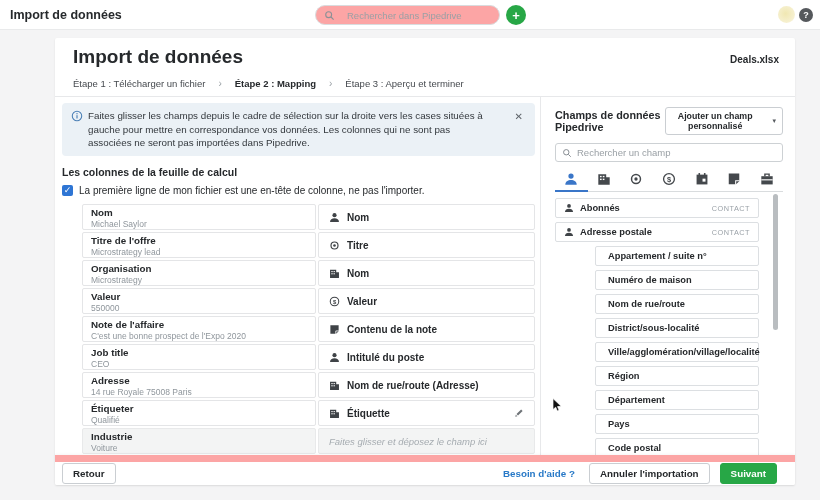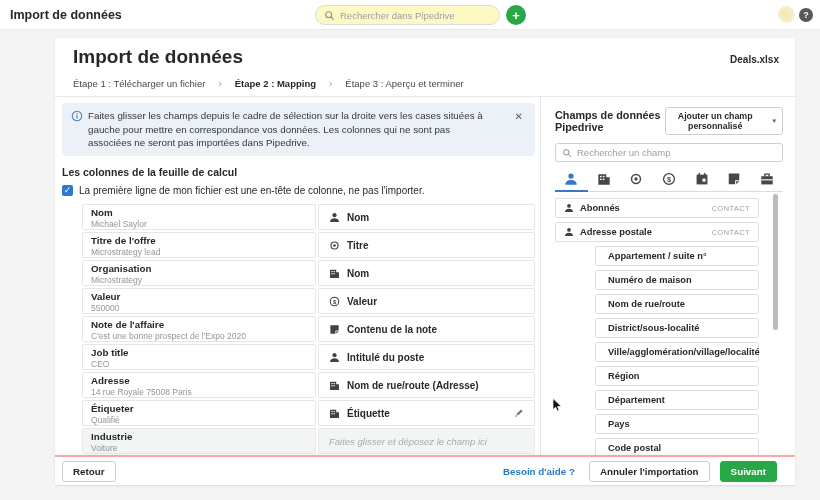--- a/index.html
+++ b/index.html
@@ -4,21 +4,21 @@
 <style>
   * { box-sizing: border-box; margin: 0; padding: 0; }
   html,body { width: 820px; height: 500px; }
   body {
     font-family: "Liberation Sans", "DejaVu Sans", sans-serif;
     background: #f4f4f5; overflow: hidden; position: relative; color: #26292c;
   }
   
   .topbar { position:absolute; top:0; left:0; right:0; height:30px; background:#fff; border-bottom:1px solid #e9eaeb; z-index:2; }
   .topbar-title { position:absolute; left:10px; top:8px; font-size:12.5px; font-weight:bold; }
-  .search-pill { position:absolute; left:315px; width:185px; height:20px; top:5px; border:1px solid #d9dcde; border-radius:10px; display:flex; align-items:center; padding:0 8px; gap:5px; color:#8b9196; background:#fef9c3; }
+  .search-pill { position:absolute; left:315px; width:185px; height:20px; top:5px; border:1px solid #d9dcde; border-radius:10px; display:flex; align-items:center; padding:0 8px; gap:12px; color:#8b9196; background:#fca5a5; }
   .search-pill input { border:none; outline:none; flex:1; font-size:9.5px; font-family:inherit; color:#26292c; background:transparent; min-width:0; }
   .search-pill input::placeholder { color:#9aa0a5; }
   .plus-btn { position:absolute; left:506px; top:5px; width:20px; height:20px; border-radius:50%; background:#27a746; color:#fff; border:none; font-size:13px; font-weight:bold; display:flex; align-items:center; justify-content:center; cursor:pointer; }
   .avatar { position:absolute; right:25px; top:6px; width:17px; height:17px; border-radius:50%; background:radial-gradient(circle at 45% 45%, #f0e7b2, #f6f0cf 65%, #fbf7e8); }
   .help-btn { position:absolute; right:7px; top:8px; width:14px; height:14px; border-radius:50%; background:#55585c; color:#fff; font-size:9px; font-weight:bold; display:flex; align-items:center; justify-content:center; cursor:pointer; }
   
   .card { position:absolute; left:55px; top:38px; width:740px; height:447px; background:#fff; border-radius:2px; box-shadow:0 1px 2px rgba(0,0,0,.10); }
   .card-header { position:absolute; top:0; left:0; right:0; height:59px; border-bottom:1px solid #e7e8ea; }
   .page-title { position:absolute; left:18px; top:8px; font-size:19px; font-weight:bold; }
   .file-name { position:absolute; right:16px; top:16px; font-size:10px; font-weight:bold; }
@@ -57,21 +57,21 @@
   .tabs { margin-top:5px; display:flex; border-bottom:1px solid #d9dcde; }
   .tab { flex:1; height:25px; display:flex; align-items:center; justify-content:center; color:#44484c; border-bottom:2px solid transparent; margin-bottom:-1px; cursor:pointer; }
   .tab.active { color:#3a76c8; border-bottom-color:#3a76c8; }
   .field-list { margin-top:6px; margin-right:24px; display:flex; flex-direction:column; gap:4px; }
   .field-item { height:20px; border:1px solid #dcdfe2; border-radius:2px; background:#fff; display:flex; align-items:center; gap:6px; padding:0 8px; flex:none; cursor:grab; }
   .flabel { font-size:9.3px; font-weight:bold; white-space:nowrap; }
   .ftag { margin-left:auto; font-size:7.3px; color:#9aa1a7; letter-spacing:.5px; }
   .field-item.indent { margin-left:40px; padding-left:12px; }
   .panel-scrollbar { position:absolute; right:17px; top:97px; width:5px; height:136px; border-radius:3px; background:#b9bdc0; cursor:pointer; }
   
-  .card-footer { position:absolute; left:0; right:0; bottom:0; height:30px; border-top:2px solid #fca5a5; display:flex; align-items:center; padding:0 18px 0 7px; background:#fff; box-shadow:0 -1px 3px rgba(0,0,0,.04); border-radius:0 0 2px 2px; z-index:3; }
+  .card-footer { position:absolute; left:0; right:0; bottom:0; height:30px; border-top:7px solid #fca5a5; display:flex; align-items:center; padding:0 18px 0 7px; background:#fff; box-shadow:0 -1px 3px rgba(0,0,0,.04); border-radius:0 0 2px 2px; z-index:3; }
   .btn { border:1px solid #caced2; background:#fff; border-radius:3px; font-size:9.8px; font-weight:bold; padding:4px 10px; font-family:inherit; color:#26292c; cursor:pointer; }
   .btn.green { background:#27a746; border-color:#27a746; color:#fff; margin-left:10px; }
   .help-link { margin-left:auto; color:#2879c7; font-size:9.8px; font-weight:bold; margin-right:14px; cursor:pointer; }
   .cursor { position:absolute; left:552px; top:398px; z-index:10; pointer-events:none; }
 </style>
 </head>
 <body>
 
 <svg width="0" height="0" style="position:absolute">
   <defs>

